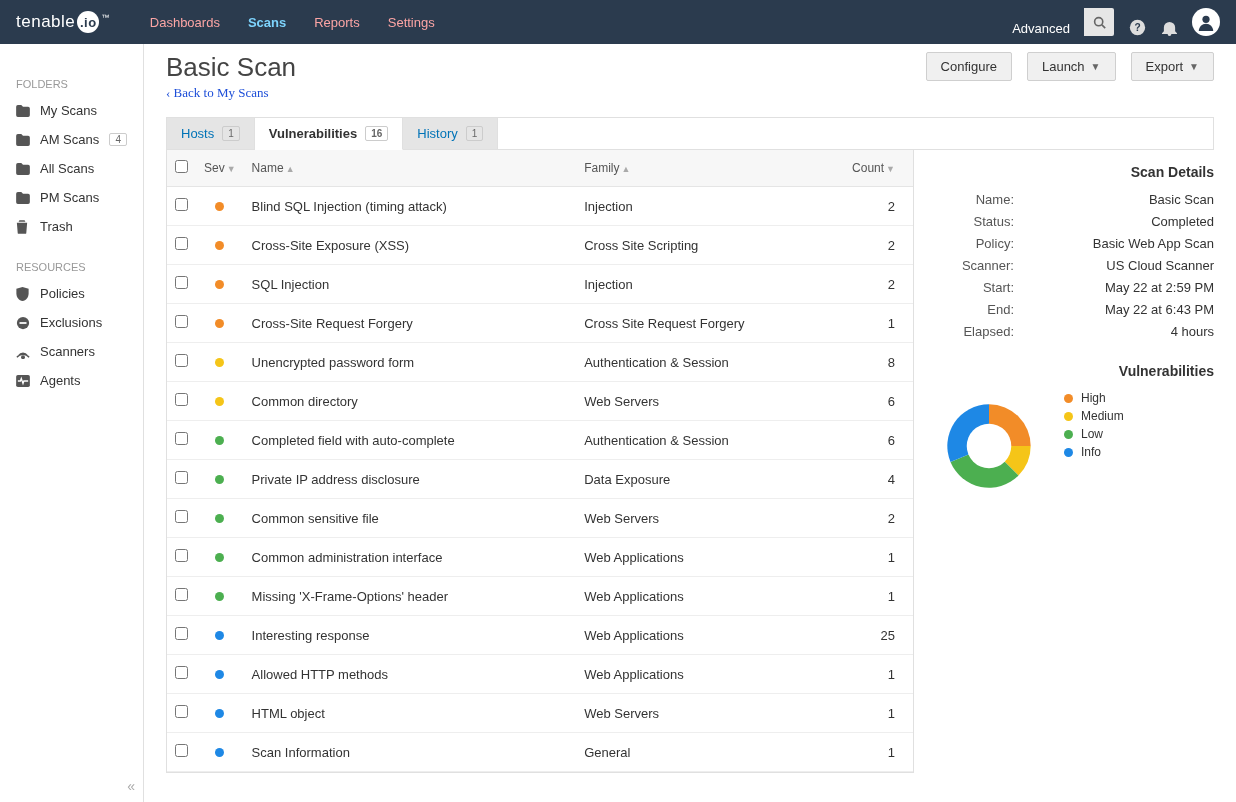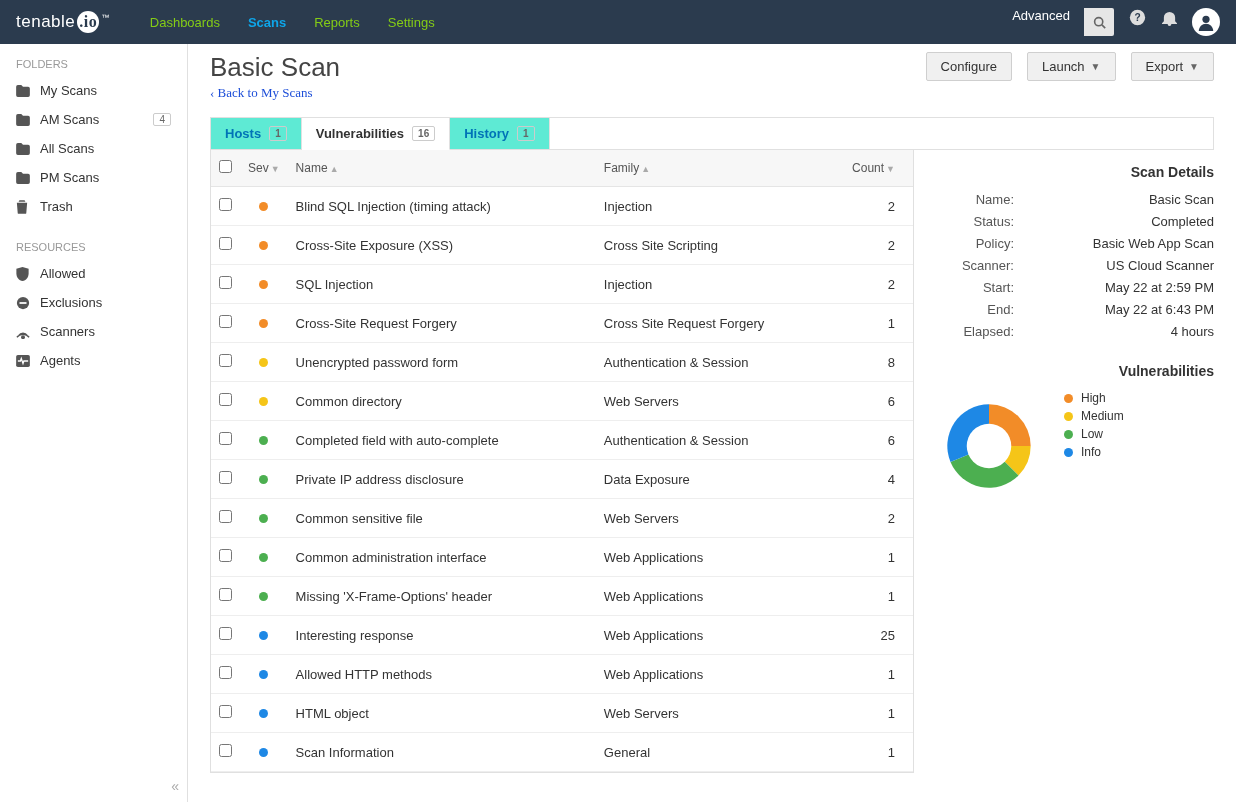--- a/index.html
+++ b/index.html
@@ -1,48 +1,48 @@
 <!DOCTYPE html>
 <html><head>
 <meta charset="utf-8">
 <style>
 * { box-sizing: border-box; margin: 0; padding: 0; }
 body { font-family: -apple-system, BlinkMacSystemFont, "Segoe UI", Helvetica, Arial, sans-serif; font-size: 13px; color: #333; background: #fff; }
 .topbar { height: 44px; background: #2b3b4e; color: #fff; display: flex; align-items: center; padding: 0 16px; }
 .logo { display: flex; align-items: center; margin-right: 40px; }
 .logo-text { font-size: 17px; font-weight: 400; letter-spacing: 0.5px; }
-.logo-circle { width: 22px; height: 22px; background: #fff; color: #2b3b4e; border-radius: 50%; display: inline-flex; align-items: center; justify-content: center; font-weight: bold; font-size: 16px; margin-left: 2px; font-family: Liberation Serif, serif; }
+.logo-circle { width: 22px; height: 22px; background: #fff; color: #2b3b4e; border-radius: 50%; display: inline-flex; align-items: center; justify-content: center; font-weight: bold; font-size: 13px; margin-left: 2px; }
 .logo-tm { font-size: 8px; vertical-align: super; margin-left: 2px; }
 .topnav { display: flex; gap: 28px; }
-.topnav a { color: #84cc16; text-decoration: none; font-size: 13px; padding: 12px 0; cursor: pointer; }
-.topnav a.active { color: #0ea5e9; font-weight: bold; }
-.topbar-right { margin-left: auto; display: flex; align-items: flex-start; gap: 14px; }
+.topnav a { color: #fca5a5; text-decoration: none; font-size: 13px; padding: 12px 0; cursor: pointer; }
+.topnav a.active { color: #7dd3fc; font-weight: bold; }
+.topbar-right { margin-left: auto; display: flex; align-items: flex-end; gap: 14px; }
 .advanced { color: #fff; font-size: 13px; cursor: pointer; }
 .search-wrap { display: flex; }
 .search-input { width: 160px; height: 28px; border: none; padding: 0 10px; font-size: 12px; background: #fff; border-radius: 2px 0 0 2px; }
 .search-btn { width: 30px; height: 28px; border: none; background: #e6e6e6; cursor: pointer; display: flex; align-items: center; justify-content: center; border-radius: 0 2px 2px 0; }
 .topicon { width: 18px; height: 18px; color: #ddd; cursor: pointer; display:flex; align-items:center; justify-content:center; }
 .avatar { width: 28px; height: 28px; background: #fff; border-radius: 50%; display:flex; align-items:center; justify-content:center; cursor:pointer; }
 .container { display: flex; height: calc(100vh - 44px); }
-.sidebar { width: 188px; border-right: 1px solid #e0e0e0; padding-top: 8px; background: #fff; position: relative; }
+.sidebar { width: 144px; border-right: 1px solid #e0e0e0; padding-top: 28px; background: #fff; position: relative; }
 .side-label { font-size: 11px; color: #999; padding: 6px 16px; text-transform: uppercase; }
 .side-item { display: flex; align-items: center; padding: 7px 16px; cursor: pointer; color: #333; font-size: 13px; }
 .side-item .icn { width: 16px; margin-right: 8px; color: #555; display:flex; align-items:center; }
 .side-item .badge { margin-left: auto; border: 1px solid #ccc; border-radius: 2px; font-size: 10px; padding: 0 5px; color: #666; }
 .side-spacer { height: 14px; }
 .collapse-handle { position: absolute; bottom: 8px; right: 8px; color: #aaa; font-size: 14px; cursor: pointer; }
 .main { flex: 1; padding: 8px 22px; overflow: auto; }
 .page-header { display: flex; justify-content: space-between; align-items: flex-start; margin-bottom: 16px; }
 .page-title { font-size: 26px; font-weight: 300; color: #444; }
 .back-link { color: #1d4ed8; font-size: 13px; text-decoration: none; cursor: pointer; display: inline-block; margin-top: 2px; font-family: Liberation Serif, serif; }
 .btn-row { display: flex; gap: 15px; margin-left: 31px; }
 .btn { display: flex; align-items: center; gap: 6px; border: 1px solid #cfcfcf; background: #f0f0f0; padding: 6px 14px; font-size: 13px; border-radius: 2px; cursor: pointer; color: #333; }
 .btn .caret { font-size: 10px; color: #666; }
 .tabs { display: flex; border: 1px solid #e0e0e0; border-bottom: none; }
-.tab { display: flex; align-items: center; gap: 8px; padding: 8px 14px; border-right: 1px solid #e0e0e0; border-bottom: 1px solid #e0e0e0; cursor: pointer; color: #0073b7; font-size: 13px; background: #5eead4; font-weight: bold; }
+.tab { display: flex; align-items: center; gap: 8px; padding: 8px 14px; border-right: 1px solid #e0e0e0; border-bottom: 1px solid #e0e0e0; cursor: pointer; color: #0073b7; font-size: 13px; background: #e5e5e5; }
 .tab.active { color: #333; font-weight: bold; background: #fff; border-bottom: 1px solid #fff; }
 .tab .count { border: 1px solid #ccc; border-radius: 2px; font-size: 10px; padding: 1px 5px; color: #666; }
 .tabs-filler { flex: 1; border-bottom: 1px solid #e0e0e0; }
 .content-row { display: flex; gap: 20px; align-items: flex-start; }
 .table-wrap { flex: 1; border: 1px solid #e0e0e0; border-top: none; }
 table { width: 100%; border-collapse: collapse; }
 th { text-align: left; font-weight: normal; font-size: 12px; color: #555; padding: 10px 8px; background: #f7f7f7; border-bottom: 1px solid #e5e5e5; }
 th .sort { font-size: 9px; color: #aaa; margin-left: 2px; }
 td { padding: 11px 8px; border-bottom: 1px solid #eee; font-size: 13px; color: #333; }
 td.chk, th.chk { width: 28px; text-align: center; }
@@ -153,21 +153,21 @@
       </div>
     <div class="side-spacer"></div>
     <div class="side-label">RESOURCES</div>
     <div id="resources">
         <div class="side-item">
           <span class="icn">
             <svg width="13" height="14" viewBox="0 0 14 16" fill="#555">
               <path d="M7 0l7 2v5c0 5-3 8-7 9-4-1-7-4-7-9V2l7-2z"></path>
             </svg>
           </span>
-          <span>Allowed</span>
+          <span>Policies</span>
         </div>
         <div class="side-item">
           <span class="icn">
             <svg width="14" height="14" viewBox="0 0 16 16" fill="#555">
               <circle cx="8" cy="8" r="7"></circle>
               <rect x="4" y="7" width="8" height="2" fill="#fff"></rect>
             </svg>
           </span>
           <span>Exclusions</span>
         </div>

